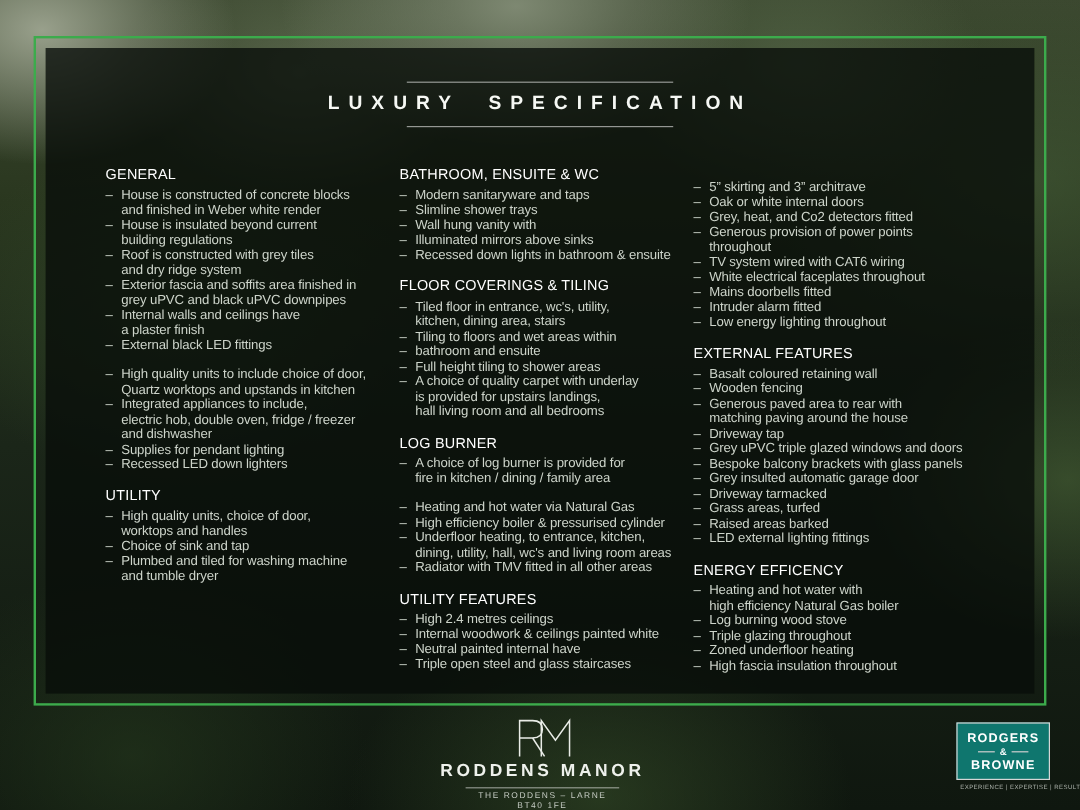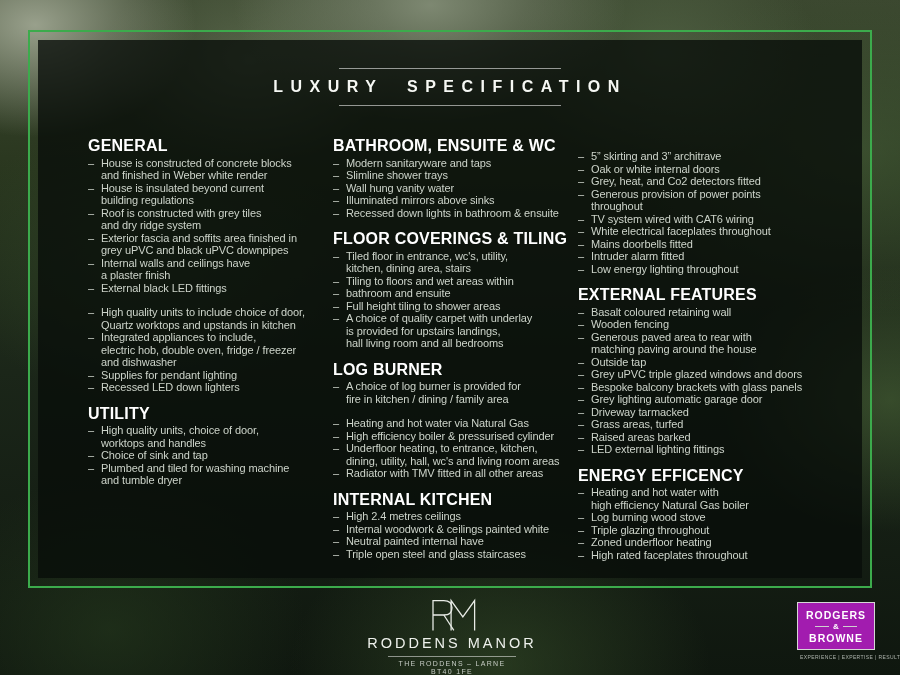--- a/index.html
+++ b/index.html
@@ -21,33 +21,33 @@
   }
   .frame{position:absolute;left:28px;top:30px;width:840px;height:554px;border:2px solid #3cab4c;}
   .panel{position:absolute;left:38px;top:40px;width:824px;height:538px;background:rgba(8,13,9,.78);}
   .title-wrap{position:absolute;left:0;top:68px;width:900px;text-align:center;color:#f3f5f1;}
   .rule{width:222px;height:1px;background:rgba(255,255,255,.55);margin:0 auto;}
   .page-title{font-size:16px;font-weight:bold;letter-spacing:7.5px;word-spacing:12px;margin:9px 0 9px;color:#f6f8f4;}
   .col{position:absolute;top:138px;width:240px;}
   #col0{left:88px;} #col1{left:333px;} #col2{left:578px;}
   .sec{margin-bottom:12px;}
   .sec.no-h{padding-top:12px;}
-  .sec-h{font-size:16px;font-weight:bold;color:#ffffff;letter-spacing:.2px;margin:0 0 3px;line-height:15.5px;}
+  .sec-h{font-size:12px;font-weight:normal;color:#ffffff;letter-spacing:.2px;margin:0 0 3px;line-height:15.5px;}
   .item{display:flex;font-size:11px;line-height:12.5px;letter-spacing:-.1px;color:#cdd4ca;}
   .dash{flex:0 0 13px;}
   .txt{white-space:pre-line;}
   
   .rm-block{position:absolute;left:352px;top:596px;width:200px;text-align:center;color:#eef1ec;}
   .rm-svg{display:block;margin:0 auto;}
-  .rm-name{font-size:14.5px;font-weight:normal;letter-spacing:3px;margin-top:1px;white-space:nowrap;}
+  .rm-name{font-size:14.5px;font-weight:bold;letter-spacing:3px;margin-top:1px;white-space:nowrap;}
   .rm-rule{width:128px;height:1px;background:rgba(255,255,255,.5);margin:5px auto 3px;}
   .rm-addr1{font-size:7px;letter-spacing:1.3px;color:#c6ccc4;}
   .rm-addr2{font-size:7px;letter-spacing:1.3px;color:#c6ccc4;margin-top:1px;}
   .rb-block{position:absolute;left:797px;top:602px;width:78px;text-align:center;}
-  .rb-box{border:1px solid #d6d6d6;background:#a21caf;padding:6px 4px 5px;color:#fff;}
+  .rb-box{border:1px solid #d6d6d6;background:#0f766e;padding:6px 4px 5px;color:#fff;}
   .rb-line{font-size:10.5px;font-weight:bold;letter-spacing:1px;}
   .rb-amp-row{display:flex;align-items:center;justify-content:center;gap:4px;margin:1px 0;}
   .rb-amp-row .bar{width:14px;height:1px;background:#cfcfcf;}
   .rb-amp{font-size:8px;font-weight:bold;}
   .rb-tagline{font-size:5.5px;letter-spacing:.4px;color:#aeb4ad;margin-top:4px;white-space:nowrap;transform:scale(.92);transform-origin:center top;}
 </style>
 </head>
 <body>
 
 <div class="frame"></div>
@@ -137,21 +137,21 @@
       <div class="item">
         <span class="dash">–</span>
         <span class="txt">Modern sanitaryware and taps</span>
       </div>
       <div class="item">
         <span class="dash">–</span>
         <span class="txt">Slimline shower trays</span>
       </div>
       <div class="item">
         <span class="dash">–</span>
-        <span class="txt">Wall hung vanity water</span>
+        <span class="txt">Wall hung vanity with</span>
       </div>
       <div class="item">
         <span class="dash">–</span>
         <span class="txt">Illuminated mirrors above sinks</span>
       </div>
       <div class="item">
         <span class="dash">–</span>
         <span class="txt">Recessed down lights in bathroom &amp; ensuite</span>
       </div>
     </div>
@@ -202,21 +202,21 @@
         <span class="dash">–</span>
         <span class="txt">Underfloor heating, to entrance, kitchen,
 dining, utility, hall, wc's and living room areas</span>
       </div>
       <div class="item">
         <span class="dash">–</span>
         <span class="txt">Radiator with TMV fitted in all other areas</span>
       </div>
     </div>
     <div class="sec">
-      <div class="sec-h">INTERNAL KITCHEN</div>
+      <div class="sec-h">UTILITY FEATURES</div>
       <div class="item">
         <span class="dash">–</span>
         <span class="txt">High 2.4 metres ceilings</span>
       </div>
       <div class="item">
         <span class="dash">–</span>
         <span class="txt">Internal woodwork &amp; ceilings painted white</span>
       </div>
       <div class="item">
         <span class="dash">–</span>
@@ -278,33 +278,33 @@
         <span class="dash">–</span>
         <span class="txt">Wooden fencing</span>
       </div>
       <div class="item">
         <span class="dash">–</span>
         <span class="txt">Generous paved area to rear with
 matching paving around the house</span>
       </div>
       <div class="item">
         <span class="dash">–</span>
-        <span class="txt">Outside tap</span>
+        <span class="txt">Driveway tap</span>
       </div>
       <div class="item">
         <span class="dash">–</span>
         <span class="txt">Grey uPVC triple glazed windows and doors</span>
       </div>
       <div class="item">
         <span class="dash">–</span>
         <span class="txt">Bespoke balcony brackets with glass panels</span>
       </div>
       <div class="item">
         <span class="dash">–</span>
-        <span class="txt">Grey lighting automatic garage door</span>
+        <span class="txt">Grey insulted automatic garage door</span>
       </div>
       <div class="item">
         <span class="dash">–</span>
         <span class="txt">Driveway tarmacked</span>
       </div>
       <div class="item">
         <span class="dash">–</span>
         <span class="txt">Grass areas, turfed</span>
       </div>
       <div class="item">
@@ -330,21 +330,21 @@
       <div class="item">
         <span class="dash">–</span>
         <span class="txt">Triple glazing throughout</span>
       </div>
       <div class="item">
         <span class="dash">–</span>
         <span class="txt">Zoned underfloor heating</span>
       </div>
       <div class="item">
         <span class="dash">–</span>
-        <span class="txt">High rated faceplates throughout</span>
+        <span class="txt">High fascia insulation throughout</span>
       </div>
     </div>
   </div>
 
 <div class="rm-block">
   <svg class="rm-svg" width="60" height="38" viewBox="0 0 64 42" aria-label="RM">
     <g fill="none" stroke="#e9ece7" stroke-width="1.4">
       <path d="M11 38 V5 H23 C30 5 32 9 32 13 C32 17 30 21 23 21 H11"></path>
       <path d="M23 21 L34 38"></path>
       <path d="M31 38 V5 L44 23 L57 5 V38"></path>

